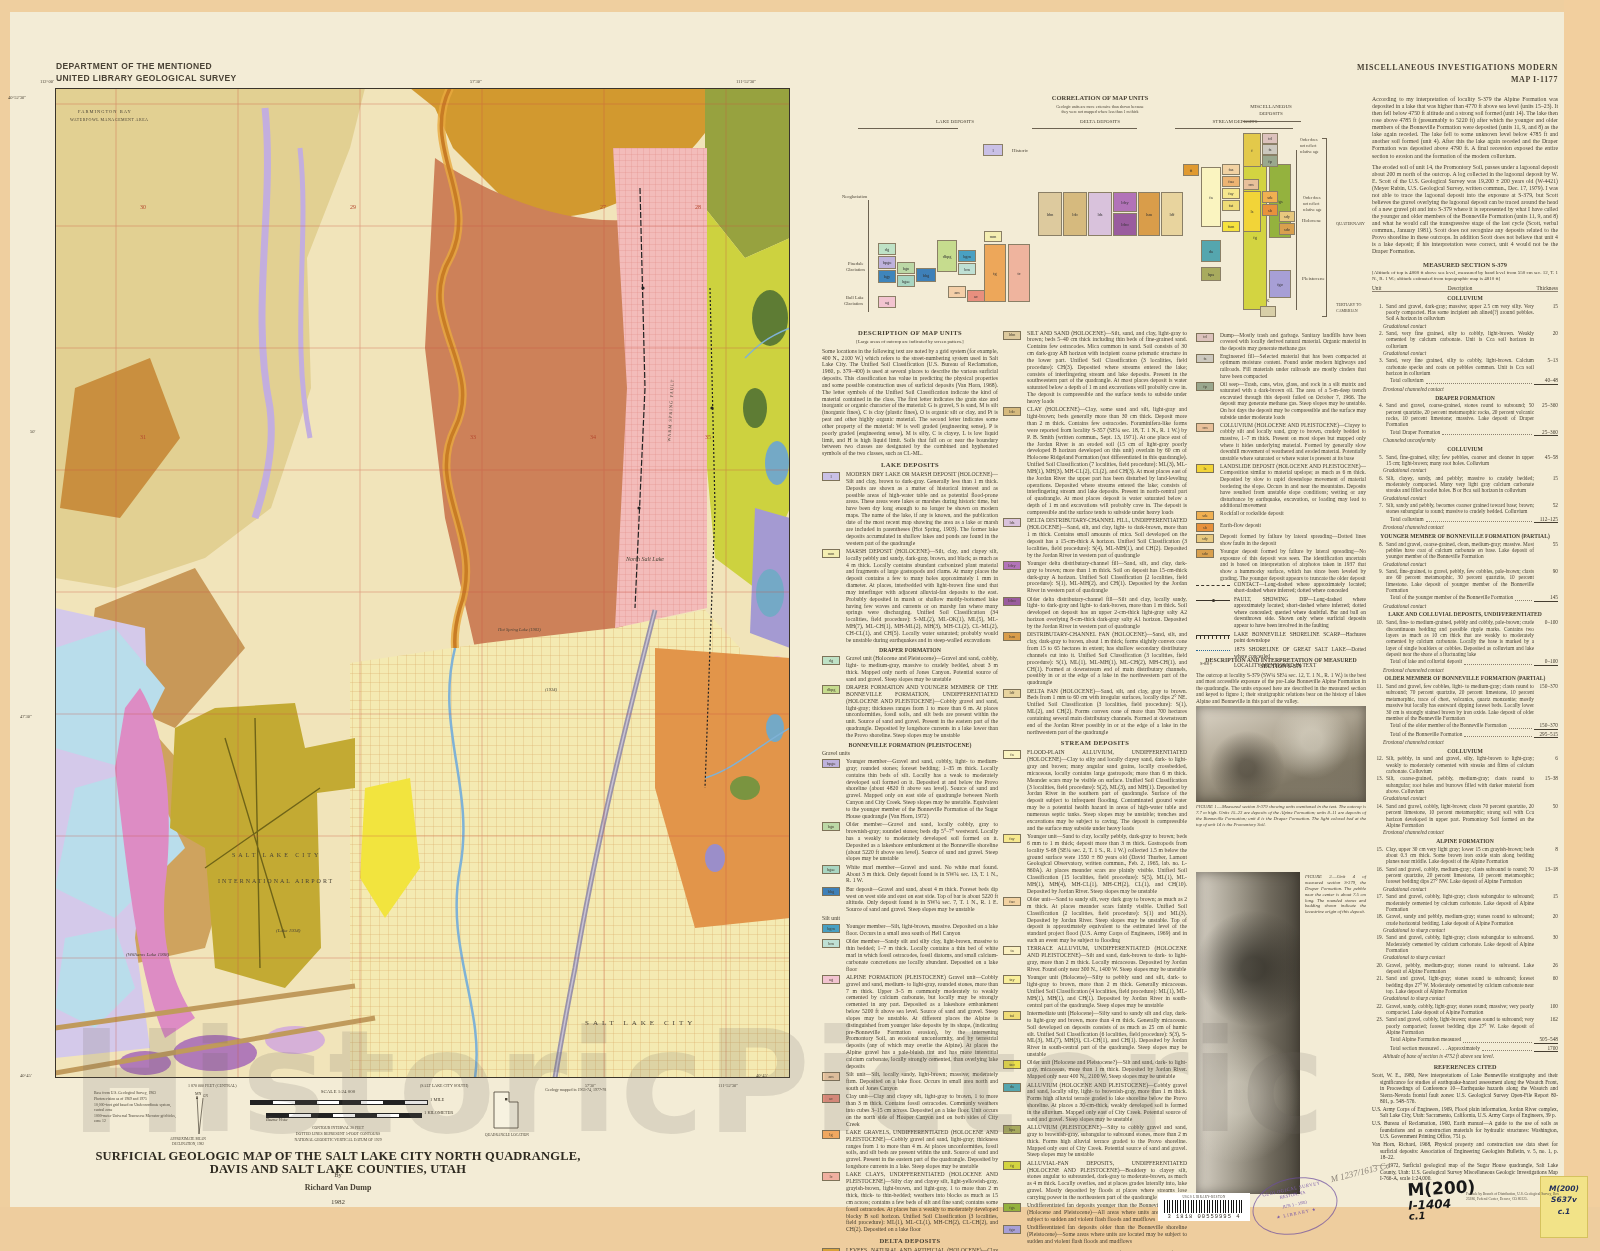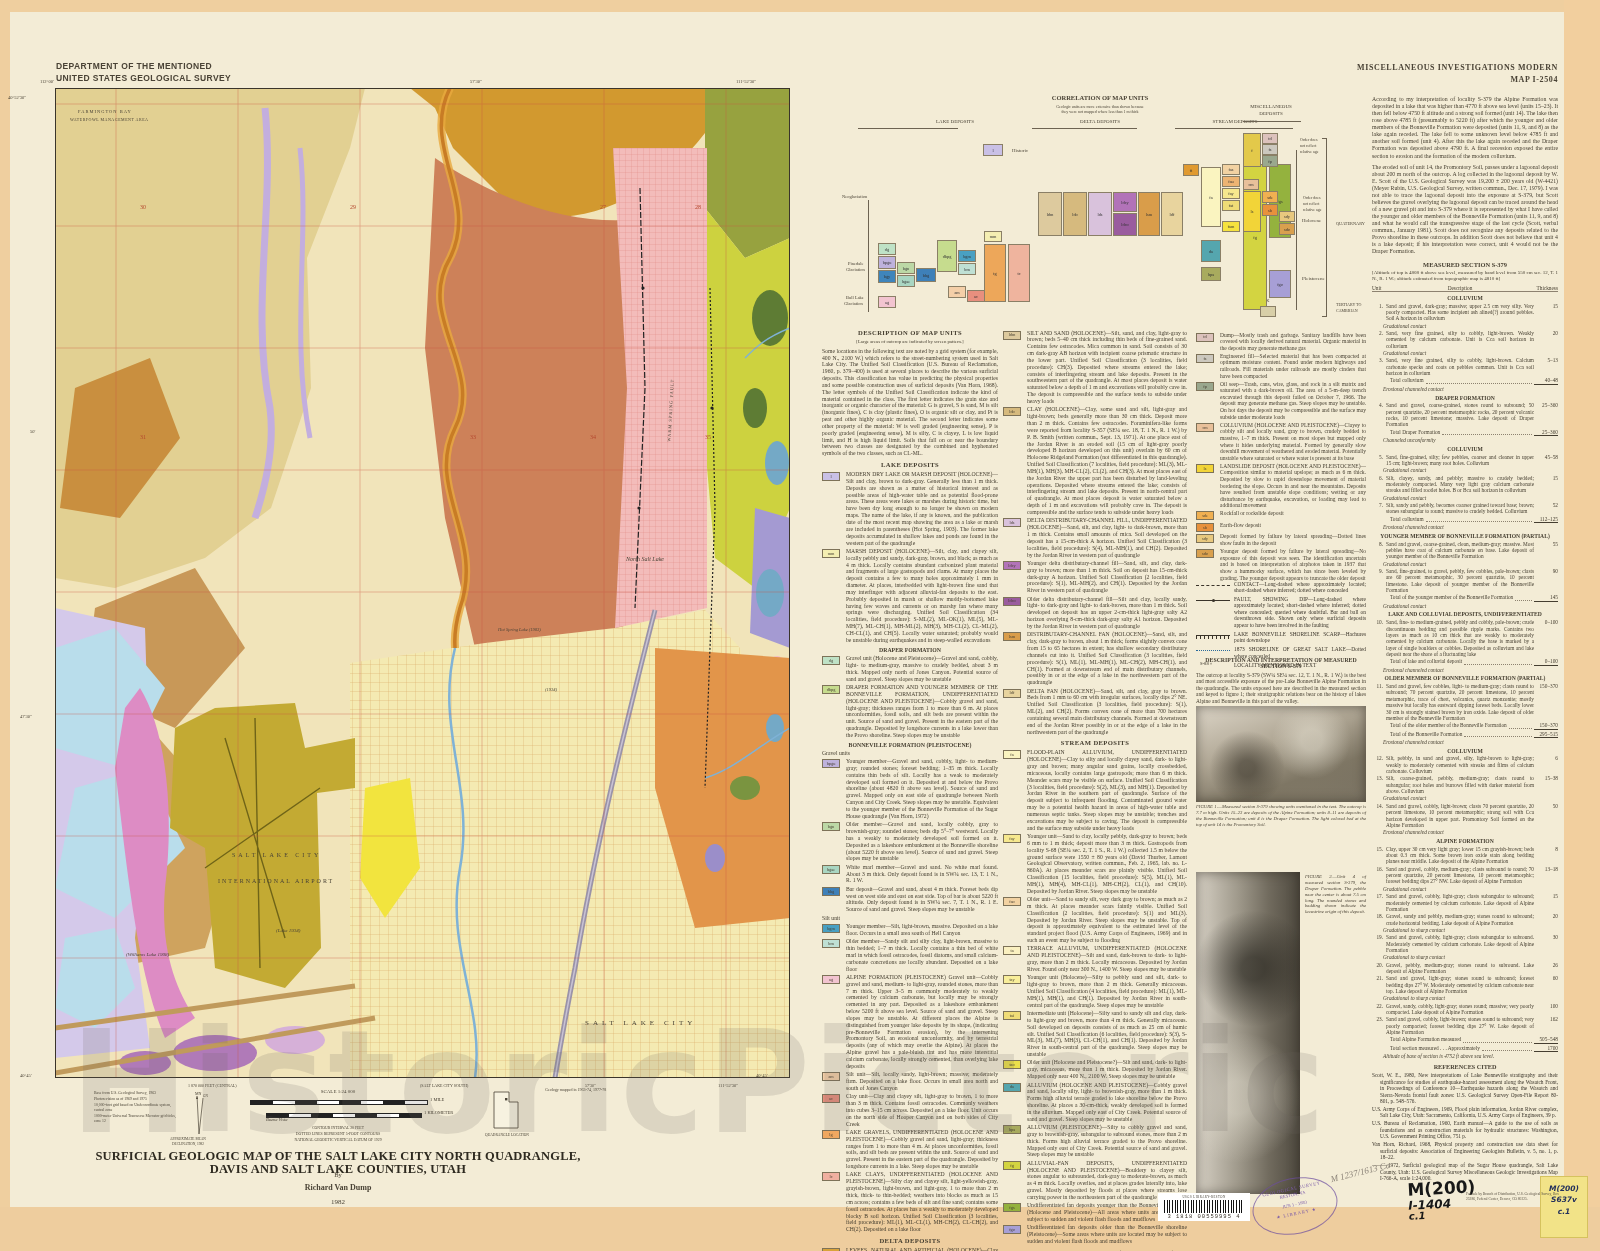--- a/index.html
+++ b/index.html
@@ -88,23 +88,23 @@
 <body>
 
 <div id="sheet">
 
   <div class="edge" style="left:0;top:0;width:1600px;height:12px;"></div>
   <div class="edge" style="left:0;top:0;width:10px;height:1251px;"></div>
   <div class="edge" style="left:1564px;top:0;width:36px;height:1251px;background:#f2cf9e;"></div>
   <div class="edge" style="left:0;top:1207px;width:1600px;height:44px;background:#eecd9e;"></div>
 
   <div class="t" style="left:56px;top:62px;font-size:8.5px;font-weight:bold;letter-spacing:0.4px;font-family:'Liberation Sans',sans-serif;">DEPARTMENT OF THE MENTIONED</div>
-  <div class="t" style="left:56px;top:74px;font-size:8.5px;font-weight:bold;letter-spacing:0.4px;font-family:'Liberation Sans',sans-serif;">UNITED STATES GEOLOGICAL SURVEY</div>
+  <div class="t" style="left:56px;top:74px;font-size:8.5px;font-weight:bold;letter-spacing:0.4px;font-family:'Liberation Sans',sans-serif;">UNITED LIBRARY GEOLOGICAL SURVEY</div>
   <div class="t ctr" style="left:1330px;top:64px;width:228px;text-align:right;font-size:8px;font-weight:bold;letter-spacing:0.6px;">MISCELLANEOUS INVESTIGATIONS MODERN</div>
-  <div class="t ctr" style="left:1330px;top:76px;width:228px;text-align:right;font-size:8px;font-weight:bold;letter-spacing:0.6px;">MAP I-2504</div>
+  <div class="t ctr" style="left:1330px;top:76px;width:228px;text-align:right;font-size:8px;font-weight:bold;letter-spacing:0.6px;">MAP I-1177</div>
 
   <div style="position:absolute;left:55px;top:88px;width:735px;height:990px;">
     <svg width="735" height="990" viewBox="0 0 735 990">
       <defs>
         <pattern id="cg" width="9" height="9" patternUnits="userSpaceOnUse">
           <path d="M0 0H9M0 0V9" stroke="#d49a54" stroke-width="0.6" fill="none"></path>
         </pattern>
         <pattern id="pg" width="6" height="6" patternUnits="userSpaceOnUse">
           <path d="M0 0H6M0 0V6" stroke="#d4625a" stroke-width="0.5" fill="none"></path>
         </pattern>

